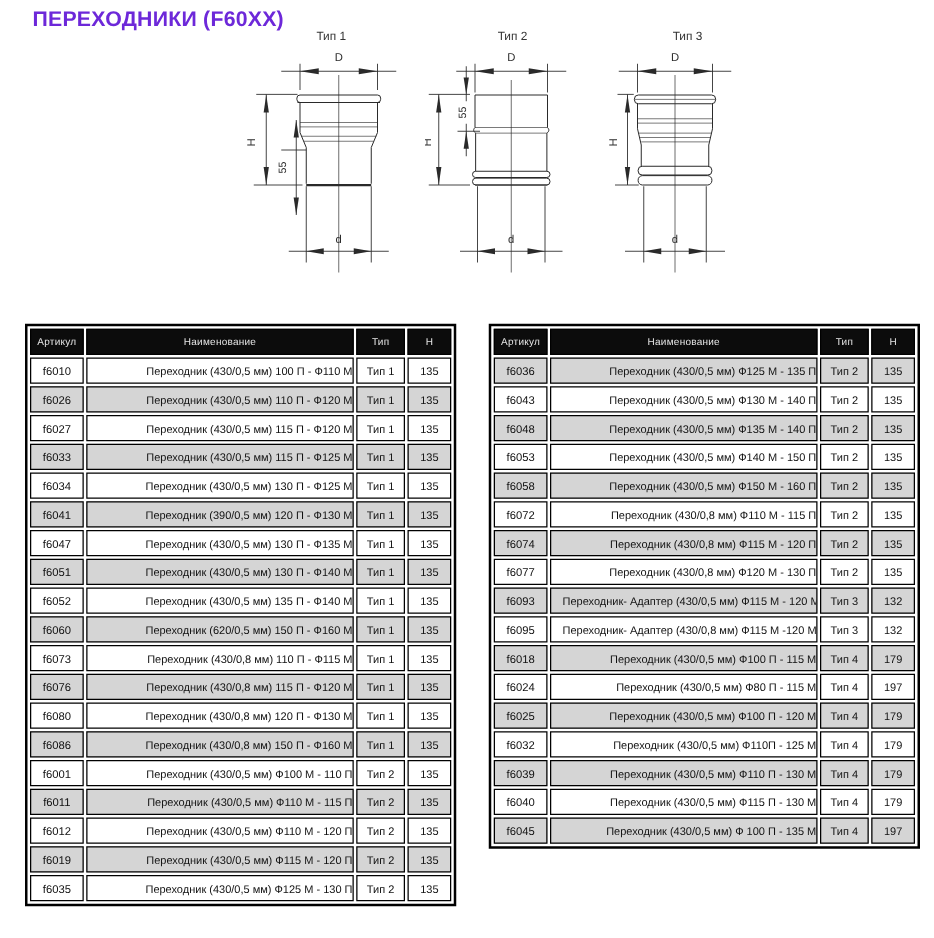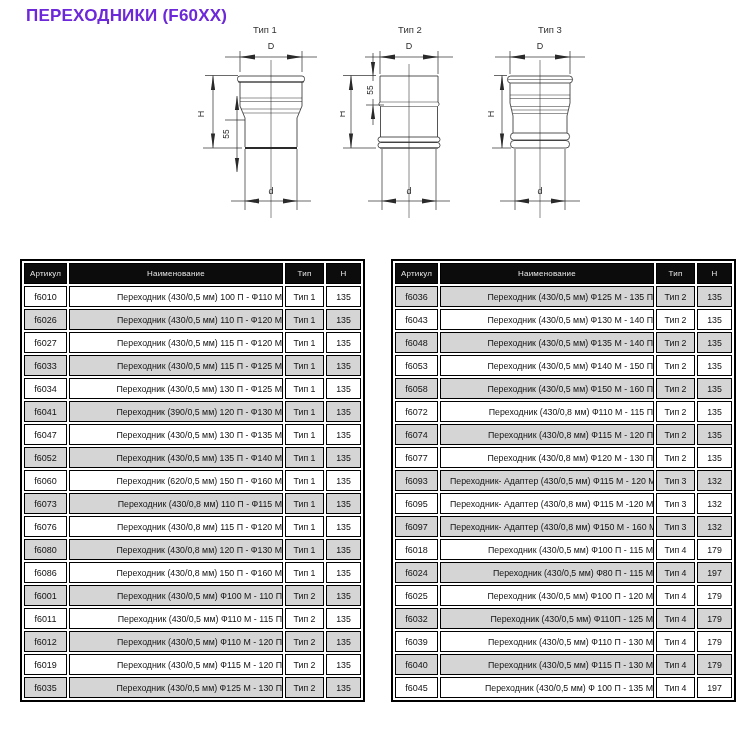--- a/index.html
+++ b/index.html
@@ -260,20 +260,26 @@
           <td class="c2">Тип 1</td>
           <td class="c3">135</td>
         </tr>
         <tr>
           <td class="c0">f6047</td>
           <td class="c1">Переходник (430/0,5 мм) 130 П - Ф135 М</td>
           <td class="c2">Тип 1</td>
           <td class="c3">135</td>
         </tr>
         <tr>
+          <td class="c0">f6051</td>
+          <td class="c1">Переходник (430/0,5 мм) 130 П - Ф140 М</td>
+          <td class="c2">Тип 1</td>
+          <td class="c3">135</td>
+        </tr>
+        <tr>
           <td class="c0">f6052</td>
           <td class="c1">Переходник (430/0,5 мм) 135 П - Ф140 М</td>
           <td class="c2">Тип 1</td>
           <td class="c3">135</td>
         </tr>
         <tr>
           <td class="c0">f6060</td>
           <td class="c1">Переходник (620/0,5 мм) 150 П - Ф160 М</td>
           <td class="c2">Тип 1</td>
           <td class="c3">135</td>
@@ -399,26 +405,20 @@
           <td class="c2">Тип 3</td>
           <td class="c3">132</td>
         </tr>
         <tr>
           <td class="c0">f6095</td>
           <td class="c1">Переходник- Адаптер (430/0,8 мм) Ф115 М -120 М</td>
           <td class="c2">Тип 3</td>
           <td class="c3">132</td>
         </tr>
         <tr>
-          <td class="c0">f6097</td>
-          <td class="c1">Переходник- Адаптер (430/0,8 мм) Ф150 М - 160 М</td>
-          <td class="c2">Тип 3</td>
-          <td class="c3">132</td>
-        </tr>
-        <tr>
           <td class="c0">f6018</td>
           <td class="c1">Переходник (430/0,5 мм) Ф100 П - 115 М</td>
           <td class="c2">Тип 4</td>
           <td class="c3">179</td>
         </tr>
         <tr>
           <td class="c0">f6024</td>
           <td class="c1">Переходник (430/0,5 мм) Ф80 П - 115 М</td>
           <td class="c2">Тип 4</td>
           <td class="c3">197</td>

